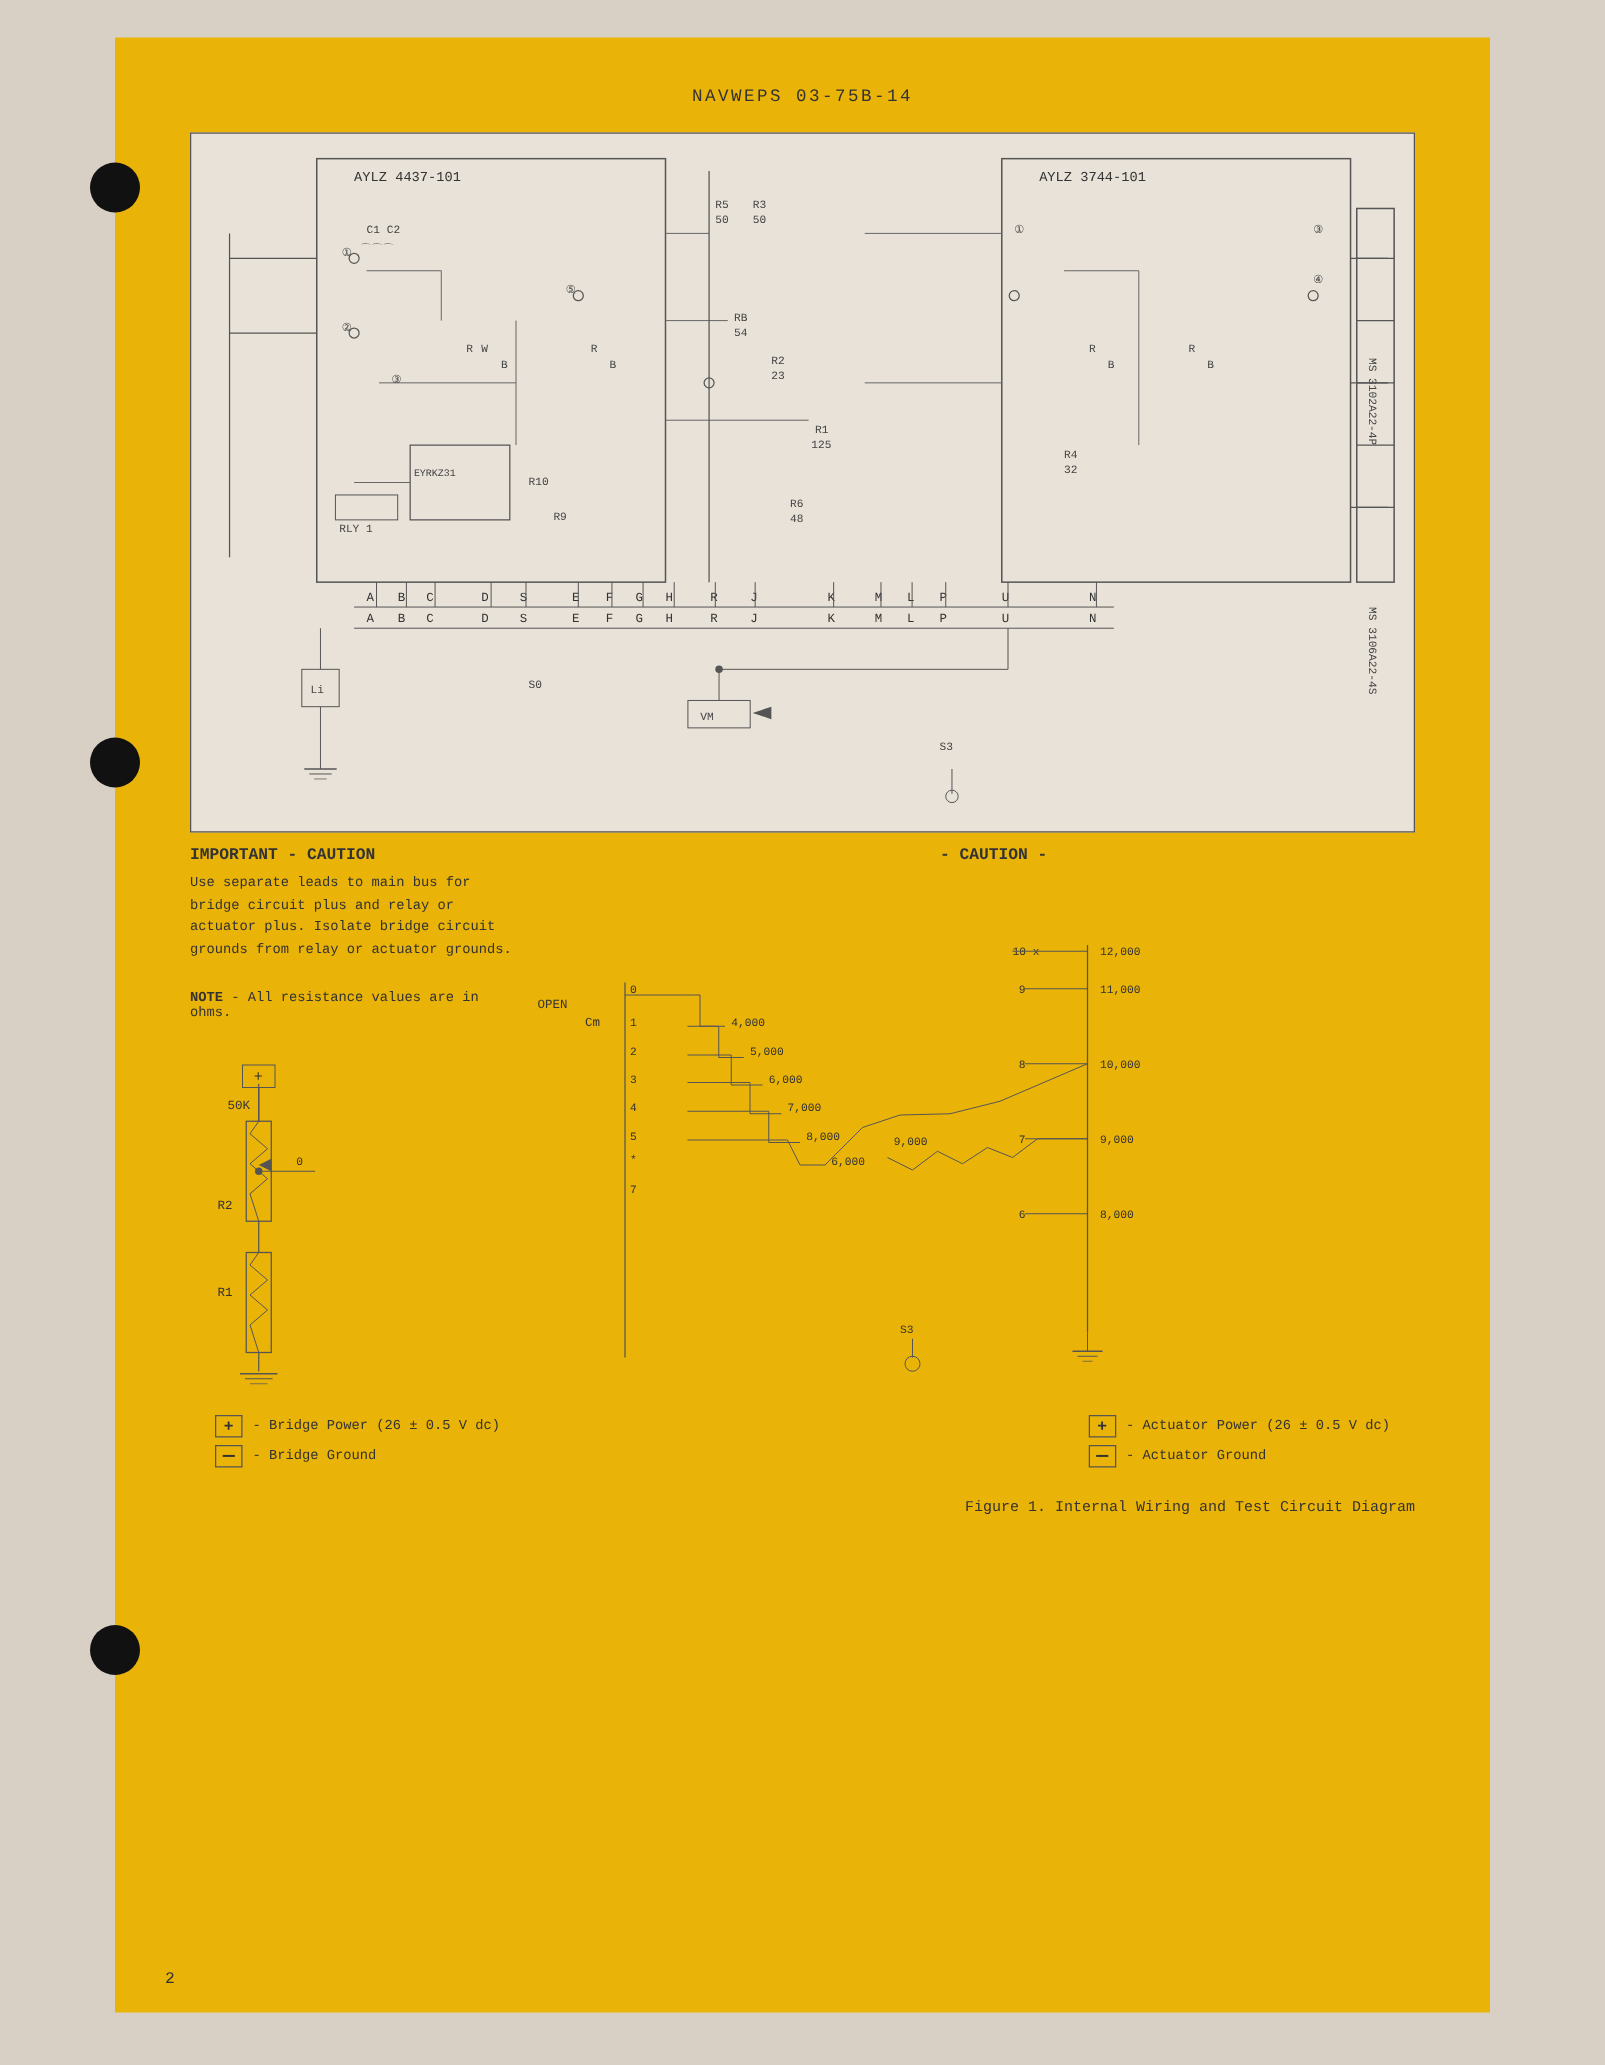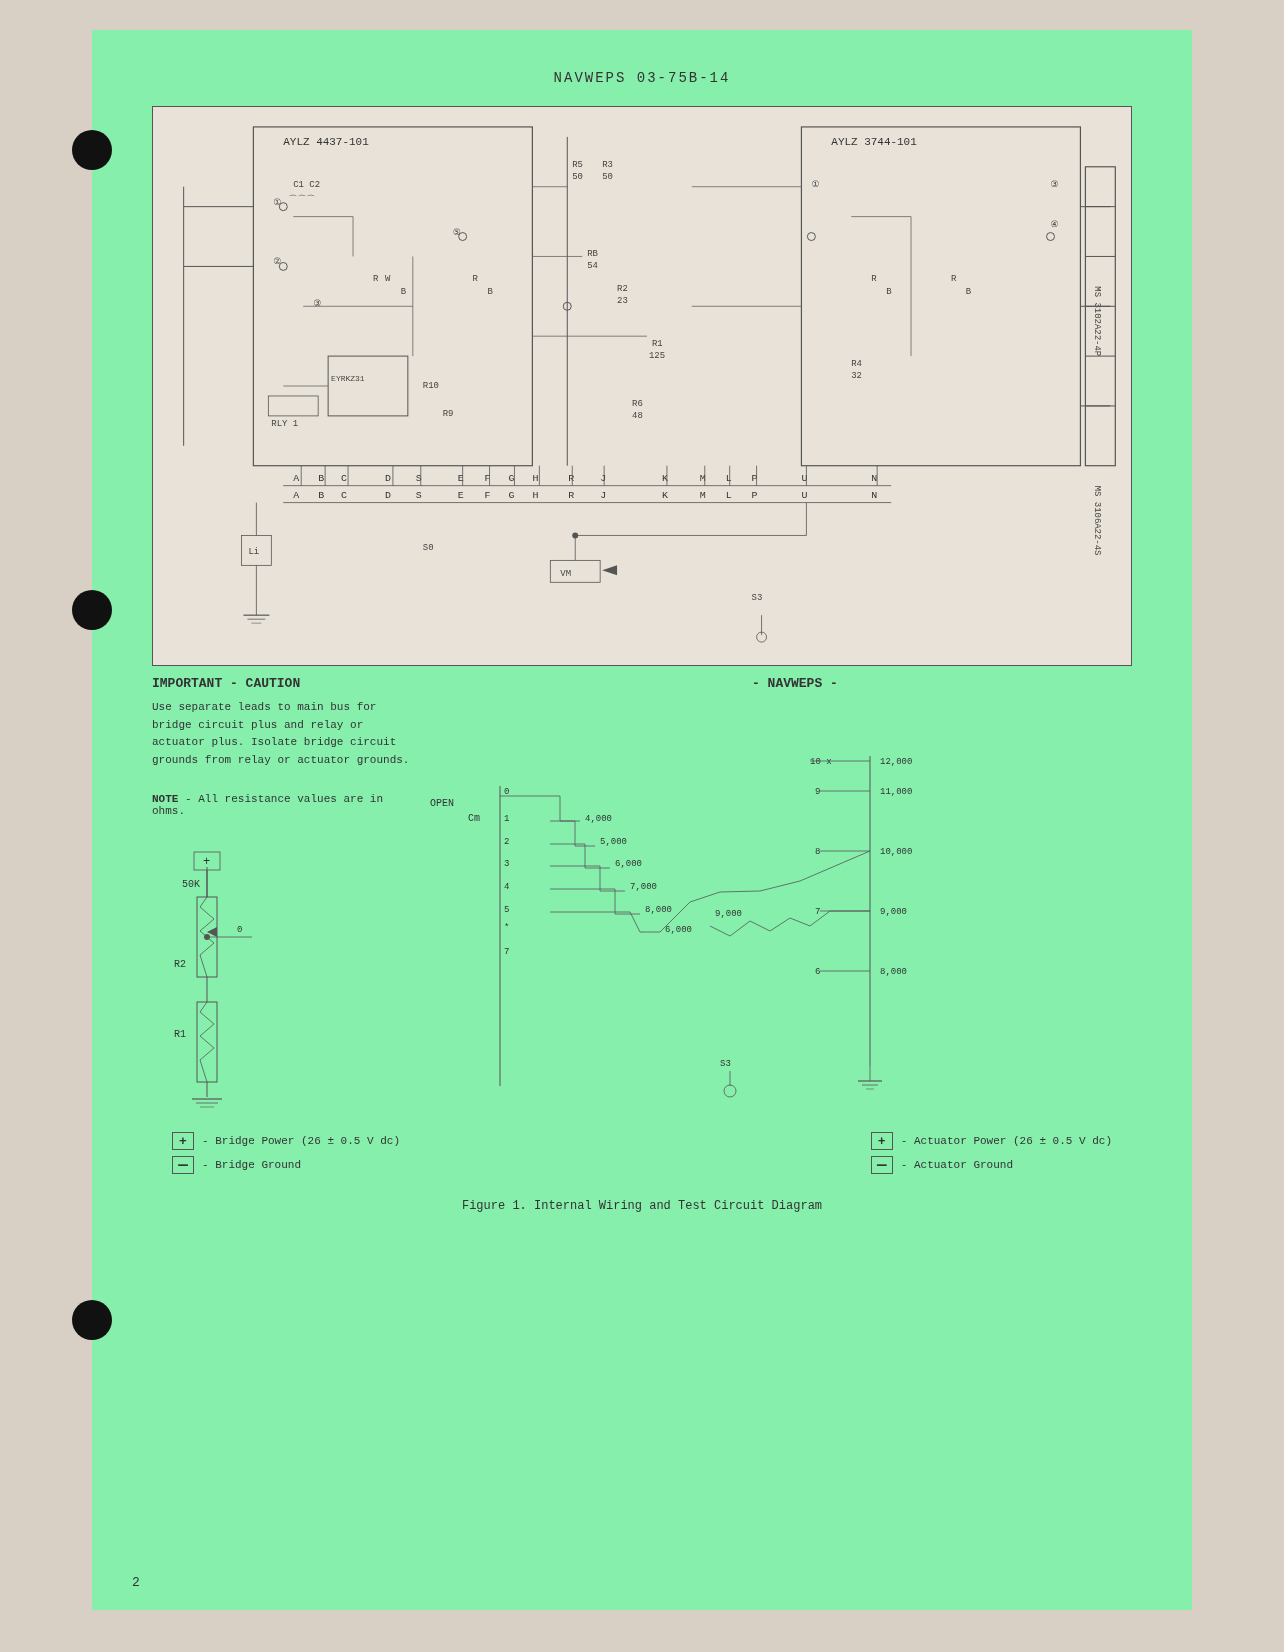--- a/index.html
+++ b/index.html
@@ -6,21 +6,21 @@
     body {
       width: 1284px;
       min-height: 1652px;
       background: #d8d0c4;
       font-family: 'Courier New', Courier, monospace;
       position: relative;
     }
     .page {
       width: 1100px;
       min-height: 1580px;
-      background: #86efac;
+      background: #eab308;
       margin: 30px auto;
       position: relative;
       padding: 40px 60px 60px 60px;
     }
     .header-title {
       text-align: center;
       font-size: 14px;
       letter-spacing: 2px;
       margin-bottom: 20px;
       color: #333;
@@ -89,21 +89,21 @@
       font-weight: bold;
       border: 1px solid #555;
       width: 22px;
       height: 18px;
       display: flex;
       align-items: center;
       justify-content: center;
     }
     
     .figure-caption {
-      text-align: center;
+      text-align: right;
       font-size: 12px;
       color: #333;
       margin-top: 25px;
     }
     
     .page-number {
       position: absolute;
       bottom: 20px;
       left: 40px;
       font-size: 13px;
@@ -372,21 +372,21 @@
           <text x="85" y="95" font-size="9" fill="#333" font-family="Courier New">0</text>
 
           <polygon points="55,95 65,90 65,100" fill="#555"></polygon>
         </svg>
       </div>
     </div>
 
     <div style="flex:1;">
 
       <div style="margin-left:auto; width:380px; margin-bottom:15px;">
-        <div class="caution-title">- NAVWEPS -</div>
+        <div class="caution-title">- CAUTION -</div>
       </div>
 
       <div style="position:relative; height:400px; margin-top:10px;">
         <svg width="600" height="400" viewBox="0 0 600 400">
 
           <text x="10" y="100" font-size="10" fill="#333" font-family="Courier New">OPEN</text>
 
           <text x="48" y="115" font-size="10" fill="#333" font-family="Courier New">Cm</text>
 
           <line x1="80" y1="80" x2="80" y2="380" stroke="#555" stroke-width="1"></line>

